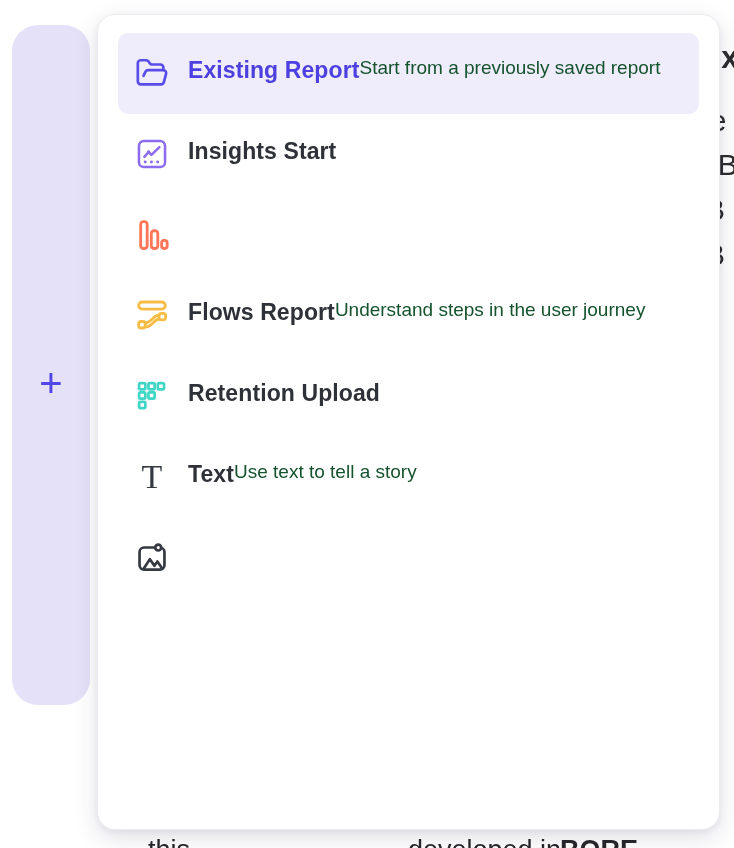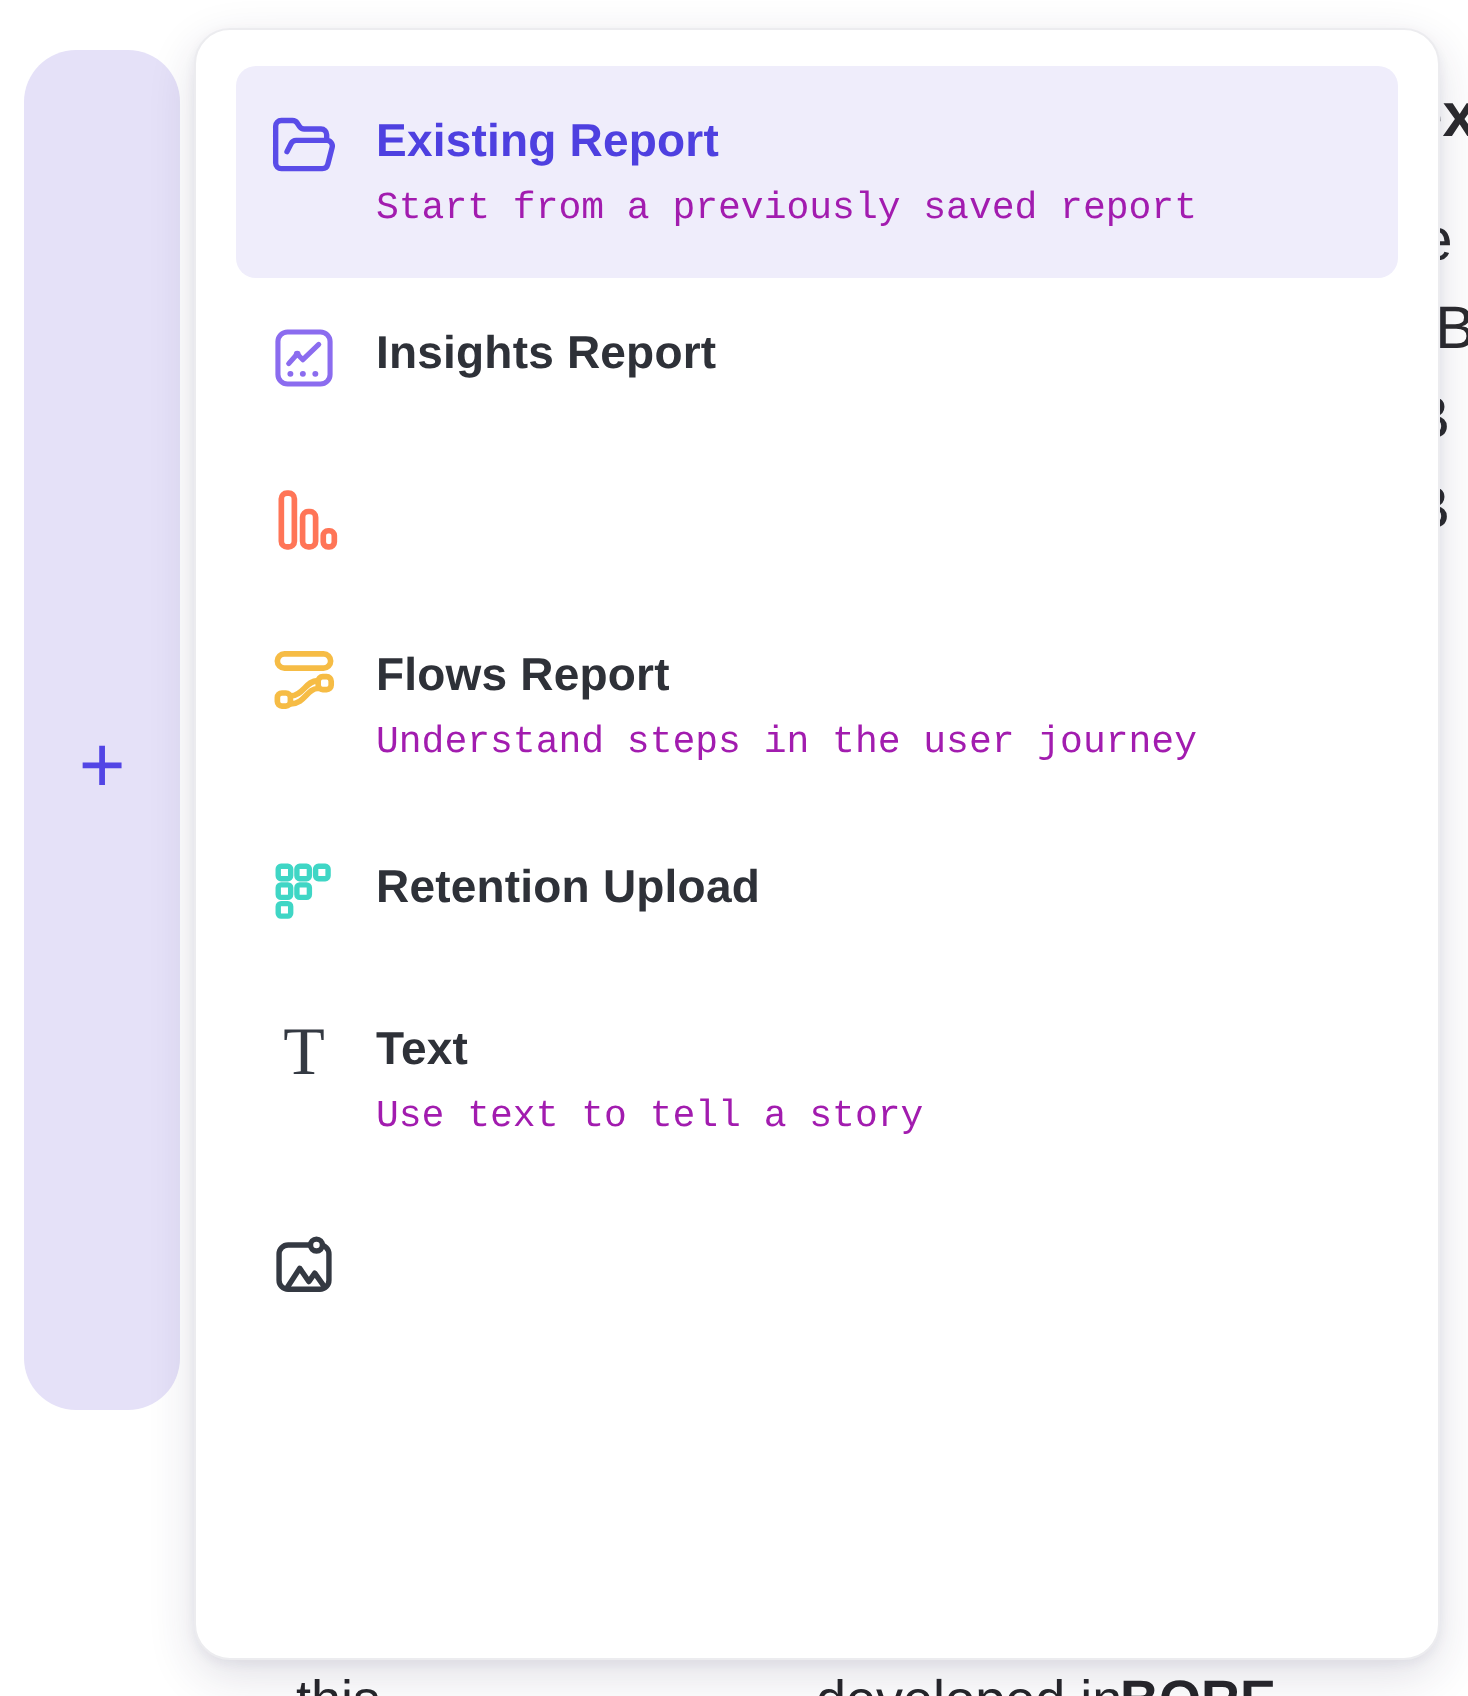--- a/index.html
+++ b/index.html
@@ -82,36 +82,35 @@
   .item-icon {
     flex: 0 0 36px;
     width: 36px; height: 36px;
     margin-right: 18px;
     display: flex;
     align-items: center;
     justify-content: center;
   }
   .item-icon svg { display: block; }
 
-  .item-text { display: flex; flex-direction: column; }
+  .item-text { display: flex; }
   .item-title {
     font-size: 23px;
     font-weight: 600;
     color: #2e3138;
     line-height: 30px;
     margin-bottom: 7px;
     letter-spacing: 0.1px;
   }
   .menu-item.selected .item-title { color: #4e40e0; }
   .item-sub {
     font-size: 19px;
     font-weight: 400;
-    color: #a21caf;
+    color: #14532d;
     line-height: 25px;
-    font-family: Liberation Mono, monospace;
   }
 
   .t-glyph {
     font-family: "Liberation Serif", serif;
     font-size: 34px;
     line-height: 34px;
     color: #343942;
     font-weight: 500;
   }
 </style>
@@ -151,21 +150,21 @@
       <svg width="34" height="34" viewBox="0 0 24 24" fill="none" stroke="#8b6cef" stroke-width="1.8" stroke-linecap="round" stroke-linejoin="round">
         <rect x="2.8" y="2.8" width="18.4" height="18.4" rx="3.4"></rect>
         <polyline points="6.6,14 9.6,10.6 11.6,12.6 17.2,7.2"></polyline>
         <circle cx="9.6" cy="10.6" r="1.2" fill="#8b6cef" stroke="none"></circle>
         <circle cx="7.2" cy="17.6" r="1.05" fill="#8b6cef" stroke="none"></circle>
         <circle cx="11.6" cy="17.6" r="1.05" fill="#8b6cef" stroke="none"></circle>
         <circle cx="16" cy="17.6" r="1.05" fill="#8b6cef" stroke="none"></circle>
       </svg>
     </span>
     <span class="item-text">
-      <span class="item-title">Insights Report</span>
+      <span class="item-title">Insights Start</span>
     </span>
   </div>
 
   <div class="menu-item">
     <span class="item-icon">
       <svg width="34" height="34" viewBox="0 0 24 24" fill="none" stroke="#ff7557" stroke-width="2" stroke-linecap="round" stroke-linejoin="round">
         <rect x="4" y="2.5" width="4.6" height="19" rx="2"></rect>
         <rect x="11.5" y="9" width="4.6" height="12.5" rx="2"></rect>
         <rect x="18.8" y="15.8" width="3.9" height="5.7" rx="1.7"></rect>
       </svg>

